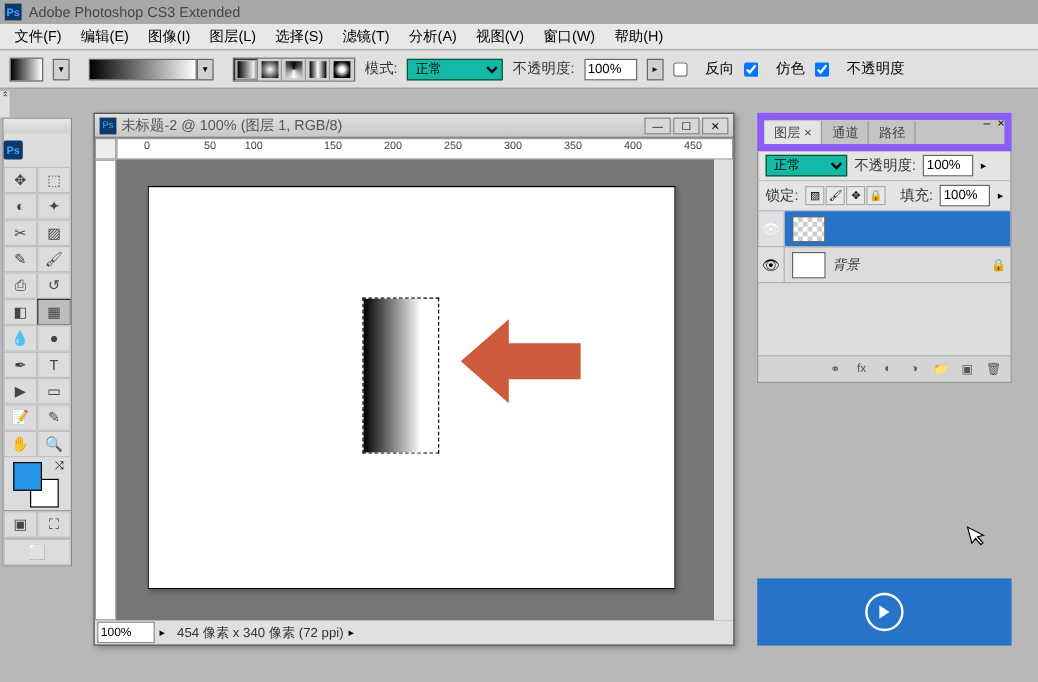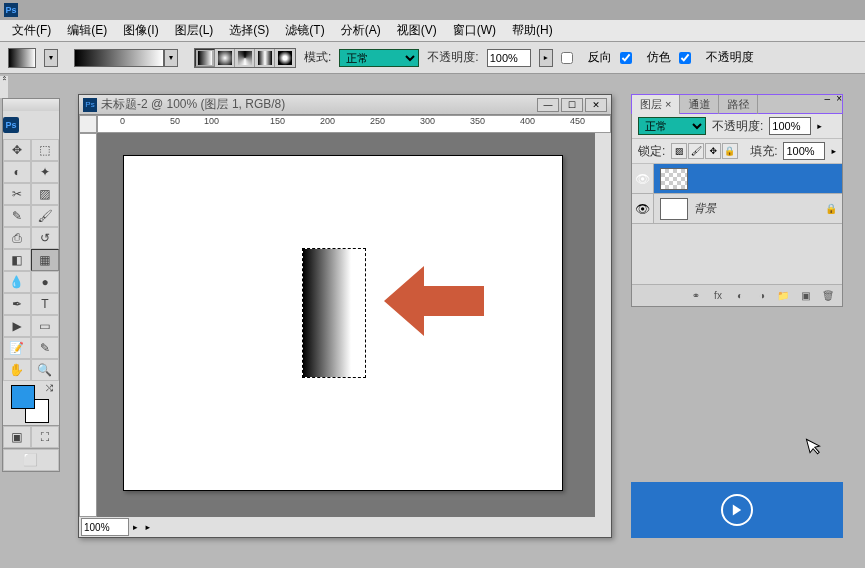--- a/index.html
+++ b/index.html
@@ -68,21 +68,21 @@
     .arrow-annotation svg { width: 100%; height: 100%; }
     
     
     .hscroll { position: absolute; bottom: 0; left: 0; right: 0; height: 20px; background: #e0e0e0; display: flex; align-items: center; }
     .zoom-box { width: 48px; height: 18px; border: 1px solid #888; background: #fff; font-size: 10px; padding: 0 2px; margin-left: 2px; }
     .status-text { font-size: 11px; color: #333; margin-left: 6px; }
     .vscroll { position: absolute; right: 0; top: 38px; bottom: 20px; width: 16px; background: #e0e0e0; }
     
     
     .panel-group { position: absolute; right: 22px; top: 94px; width: 212px; }
-    .panel-tabs-row { display: flex; align-items: center; background: #c4c4c4; height: 20px; border: 1px solid #8b5cf6; position: relative; }
+    .panel-tabs-row { display: flex; align-items: center; background: #c4c4c4; height: 32px; border: 6px solid #8b5cf6; position: relative; }
     .panel-tab { padding: 2px 8px; font-size: 11px; color: #444; border-right: 1px solid #999; }
     .panel-tab.active { background: #e4e4e4; }
     .panel-collapse { position: absolute; right: 0; top: -2px; display: flex; gap: 2px; }
     .panel-body { background: #e4e4e4; border: 1px solid #888; border-top: none; }
     .panel-row { display: flex; align-items: center; padding: 3px 6px; gap: 6px; border-bottom: 1px solid #c0c0c0; }
     .panel-row .opt-input { width: 42px; }
     .lock-icons { display: flex; gap: 1px; }
     .lock-icon-btn { width: 16px; height: 16px; border: 1px solid #aaa; background: #e8e8e8; display: flex; align-items: center; justify-content: center; font-size: 9px; }
     
     .layer-list { background: #dcdcdc; min-height: 120px; }
@@ -113,20 +113,21 @@
     .gt-radial { background: radial-gradient(circle, #fff, #000); width: 14px; height: 14px; }
     .gt-angle { background: conic-gradient(#000, #fff, #000); width: 14px; height: 14px; }
     .gt-reflected { background: linear-gradient(to right, #000, #fff, #000); width: 14px; height: 14px; }
     .gt-diamond { width: 14px; height: 14px; background: radial-gradient(circle, #fff 20%, #000 70%); }
   </style>
 </head>
 <body>
 
 <div class="titlebar">
   <span class="titlebar-icon">Ps</span>
+  <span>Adobe Photoshop CS3 Extended</span>
 </div>
 
 <div class="menubar">
   <div class="menubar-item">文件(F)</div>
   <div class="menubar-item">编辑(E)</div>
   <div class="menubar-item">图像(I)</div>
   <div class="menubar-item">图层(L)</div>
   <div class="menubar-item">选择(S)</div>
   <div class="menubar-item">滤镜(T)</div>
   <div class="menubar-item">分析(A)</div>
@@ -257,20 +258,21 @@
         <svg viewBox="0 0 100 90">
             <path fill="#cd5a3a" d="M 0 45 L 40 10 L 40 30 L 100 30 L 100 60 L 40 60 L 40 80 Z"></path>
           </svg>
       </div>
     </div>
   </div>
   <div class="vscroll"></div>
   <div class="hscroll">
     <input class="zoom-box" value="100%" style="">
     <span style="margin:0 4px;font-size:9px">▸</span>
+    <span class="status-text">454 像素 x 340 像素 (72 ppi)</span>
     <span style="margin:0 4px;font-size:9px">▸</span>
   </div>
 </div>
 
 <div class="panel-group">
   <div class="panel-tabs-row">
     <div class="panel-tab active">图层 ×</div>
     <div class="panel-tab">通道</div>
     <div class="panel-tab">路径</div>
     <div class="panel-collapse">

